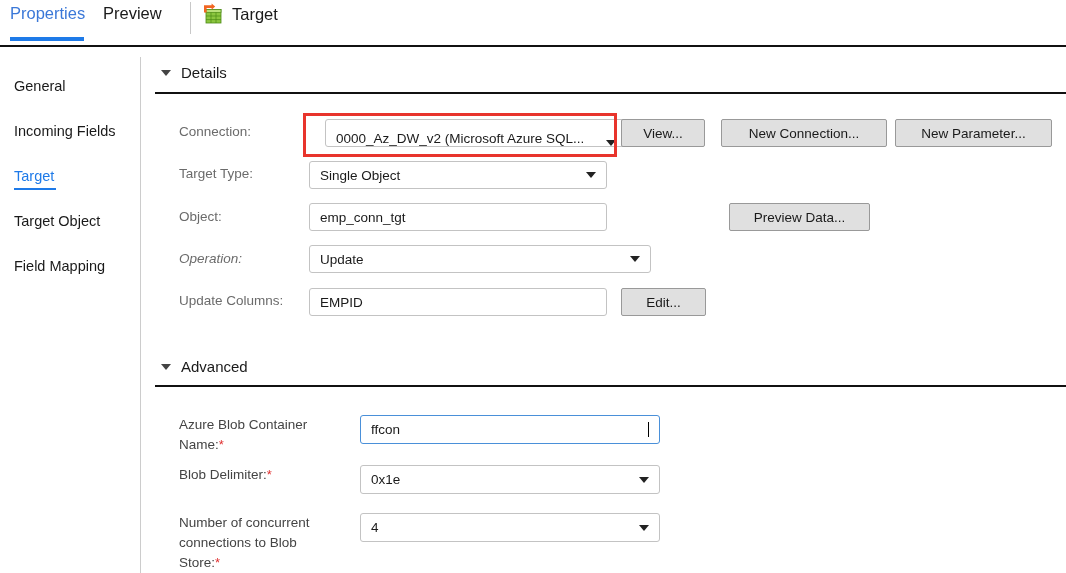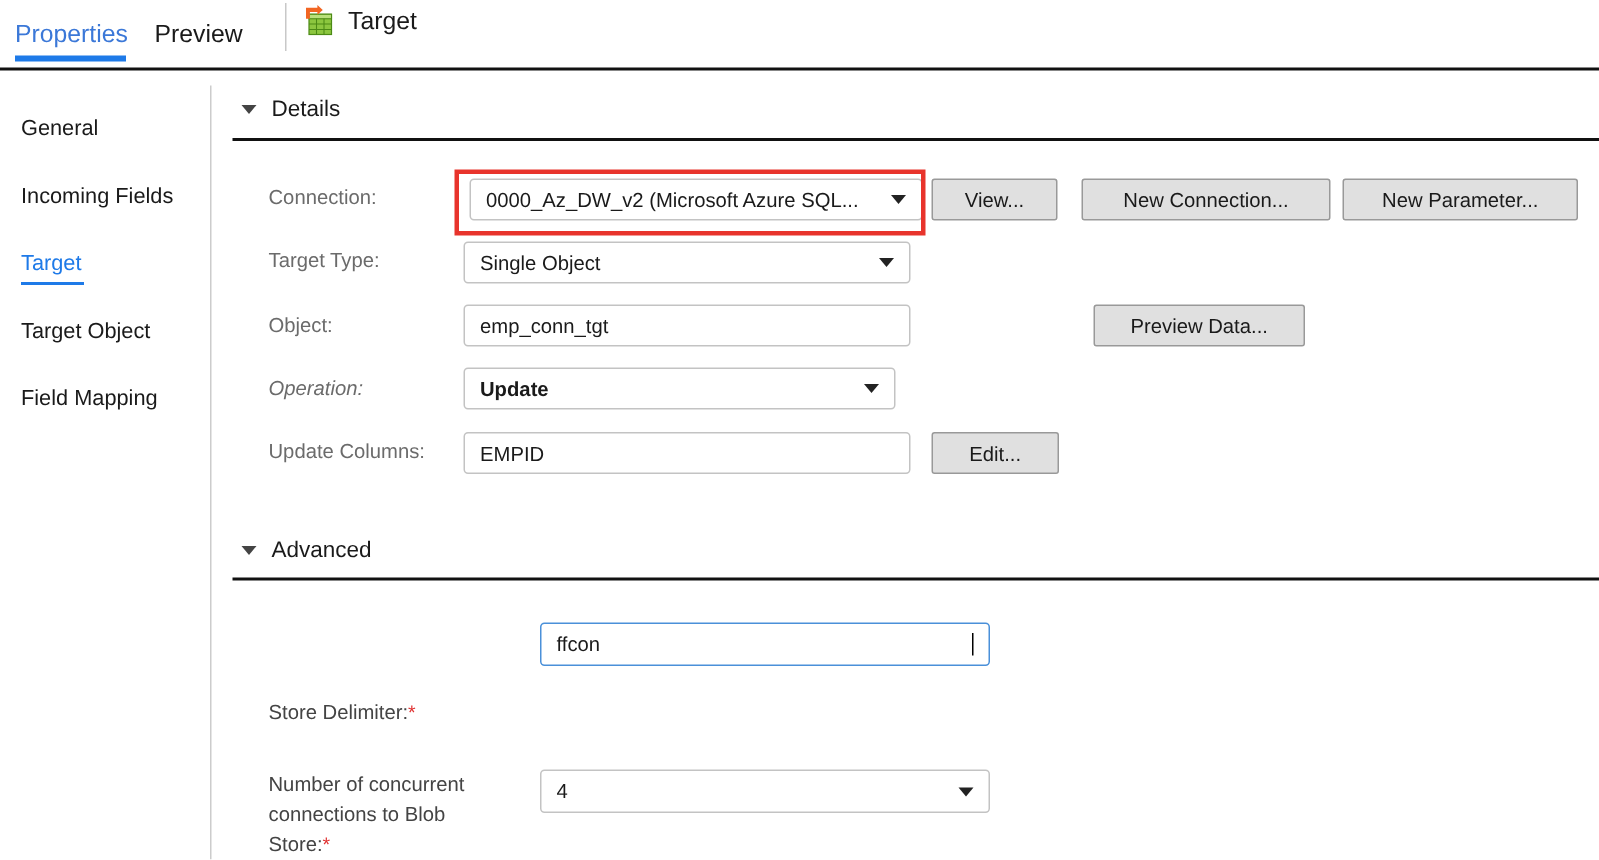--- a/index.html
+++ b/index.html
@@ -18,21 +18,21 @@
 
   
   #tabbar {
     position: absolute;
     left: 0; top: 0;
     width: 1066px; height: 47px;
     box-sizing: border-box;
   }
   .tab {
     position: absolute;
-    top: 12px;
+    top: 2px;
     font-size: 16.5px;
     line-height: 22px;
     white-space: nowrap;
     cursor: default;
   }
   #tab-properties { left: 10px; color: #3b78d8; }
   #tab-preview    { left: 103px; color: #1a1a1a; }
   #tab-underline {
     position: absolute;
     left: 10px; top: 37px;
@@ -224,65 +224,73 @@
 
 <div id="content">
 
   <div class="section-header" style="left:20px; top:17px;">
     <span class="caret"></span>
     <span>Details</span>
   </div>
   <div class="section-rule" style="top:45px;"></div>
 
   <div class="field-label" style="left:38px; top:75px;">Connection:</div>
-  <div class="ctl" style="left:172px; top:72px; width:302px; height:28px;">
+  <div class="ctl" style="left:184px; top:72px; width:302px; height:28px;align-items:flex-end;">
     <span class="val">0000_Az_DW_v2 (Microsoft Azure SQL...</span>
     <span class="arrow"></span>
   </div>
   <div class="btn" style="left:480px; top:72px; width:84px;">View...</div>
   <div class="btn" style="left:580px; top:72px; width:166px;">New Connection...</div>
   <div class="btn" style="left:754px; top:72px; width:157px;">New Parameter...</div>
 
   <div class="field-label" style="left:38px; top:117px;">Target Type:</div>
   <div class="ctl" style="left:168px; top:114px; width:298px; height:28px;">
     <span class="val">Single Object</span>
     <span class="arrow"></span>
   </div>
 
   <div class="field-label" style="left:38px; top:160px;">Object:</div>
   <div class="ctl" style="left:168px; top:156px; width:298px; height:28px;">
     <span class="val">emp_conn_tgt</span>
   </div>
   <div class="btn" style="left:588px; top:156px; width:141px;">Preview Data...</div>
 
   <div class="field-label" style="left:38px; top:202px;font-style:italic;">Operation:</div>
-  <div class="ctl" style="left:168px; top:198px; width:288px; height:28px;font-weight:bold;">
+  <div class="ctl" style="left:168px; top:198px; width:342px; height:28px;">
     <span class="val">Update</span>
     <span class="arrow"></span>
   </div>
 
   <div class="field-label" style="left:38px; top:244px;">Update Columns:</div>
   <div class="ctl" style="left:168px; top:241px; width:298px; height:28px;">
     <span class="val">EMPID</span>
   </div>
   <div class="btn" style="left:480px; top:241px; width:85px;">Edit...</div>
 
   <div class="section-header" style="left:20px; top:311px;">
     <span class="caret"></span>
     <span>Advanced</span>
   </div>
   <div class="section-rule" style="top:338px;"></div>
 
+  <div class="field-label dark" style="left:38px; top:368px;">
+    <span>Azure Blob Container</span><br>
+    <span>Name:</span><span class="req">*</span>
+  </div>
   <div class="ctl focused" style="left:219px; top:368px; width:300px; height:29px;">
     <span class="val">ffcon</span>
       <span class="caret-bar"></span>
   </div>
 
   <div class="field-label dark" style="left:38px; top:418px;">
-    <span>Store Delimiter:</span><span class="req">*</span>
+    <span>Blob Delimiter:</span><span class="req">*</span>
+  </div>
+  <div class="ctl" style="left:219px; top:418px; width:300px; height:29px;">
+    <span class="val">0x1e</span>
+    <span class="arrow"></span>
   </div>
 
   <div class="field-label dark" style="left:38px; top:466px;">
     <span>Number of concurrent</span><br>
     <span>connections to Blob</span><br>
     <span>Store:</span><span class="req">*</span>
   </div>
   <div class="ctl" style="left:219px; top:466px; width:300px; height:29px;">
     <span class="val">4</span>
     <span class="arrow"></span>

